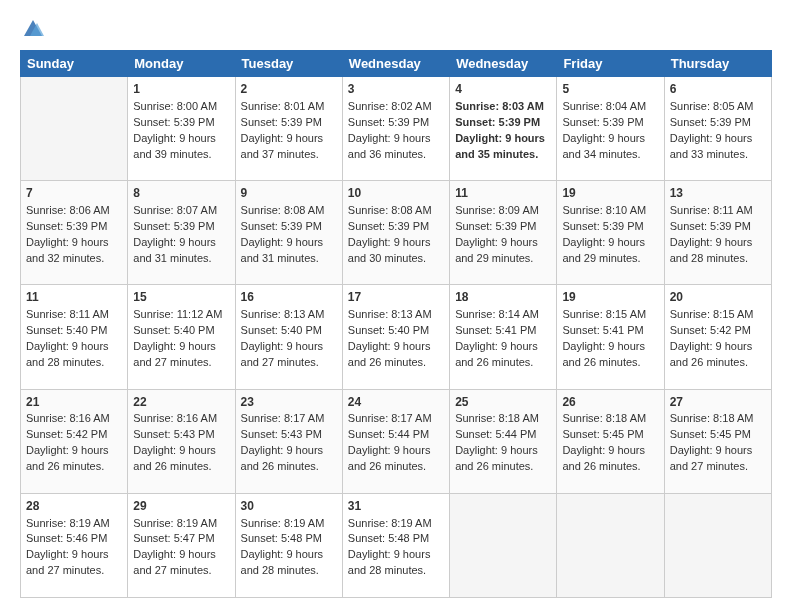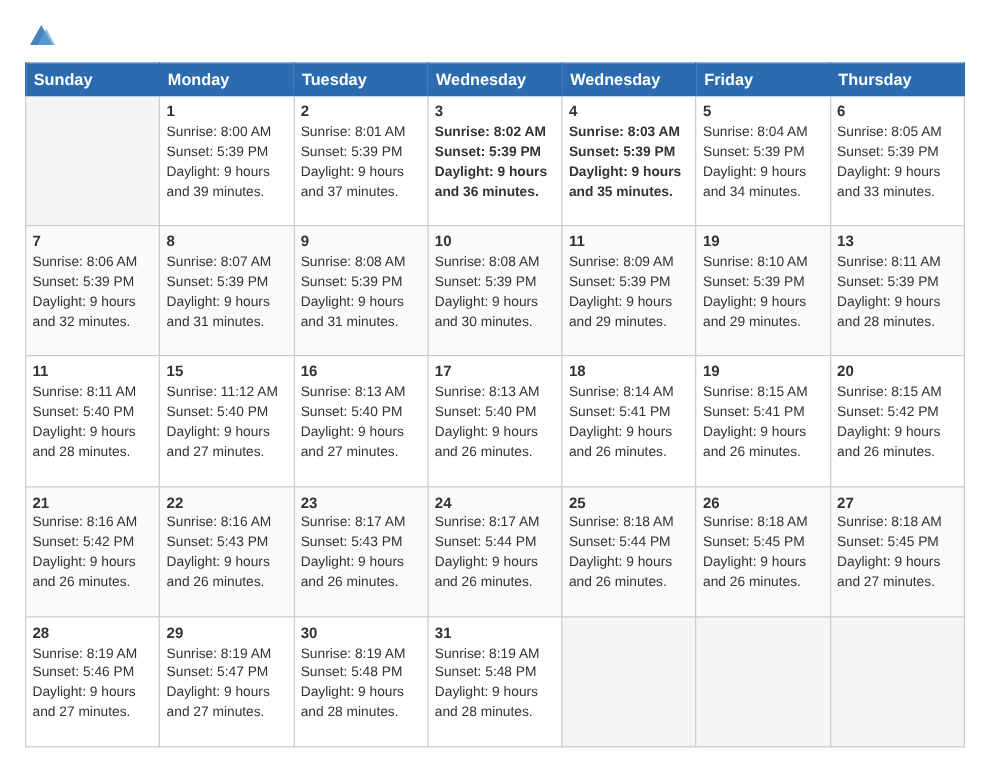--- a/index.html
+++ b/index.html
@@ -141,21 +141,21 @@
           </td>
           <td>
             <span class="day-num">2</span>
             <div class="day-info" style="white-space: pre-line;">Sunrise: 8:01 AM
 Sunset: 5:39 PM
 Daylight: 9 hours
 and 37 minutes.</div>
           </td>
           <td>
             <span class="day-num">3</span>
-            <div class="day-info" style="white-space: pre-line; font-weight: bold;">Sunrise: 8:02 AM
+            <div class="day-info" style="white-space: pre-line;">Sunrise: 8:02 AM
 Sunset: 5:39 PM
 Daylight: 9 hours
 and 36 minutes.</div>
           </td>
           <td>
             <span class="day-num">4</span>
             <div class="day-info" style="white-space: pre-line; font-weight: bold;">Sunrise: 8:03 AM
 Sunset: 5:39 PM
 Daylight: 9 hours
 and 35 minutes.</div>

